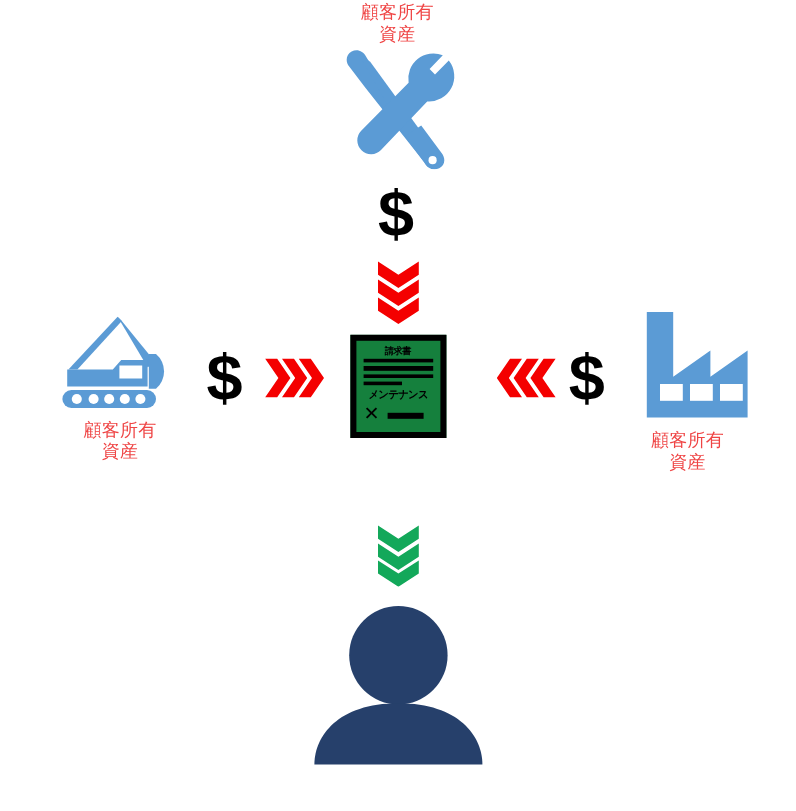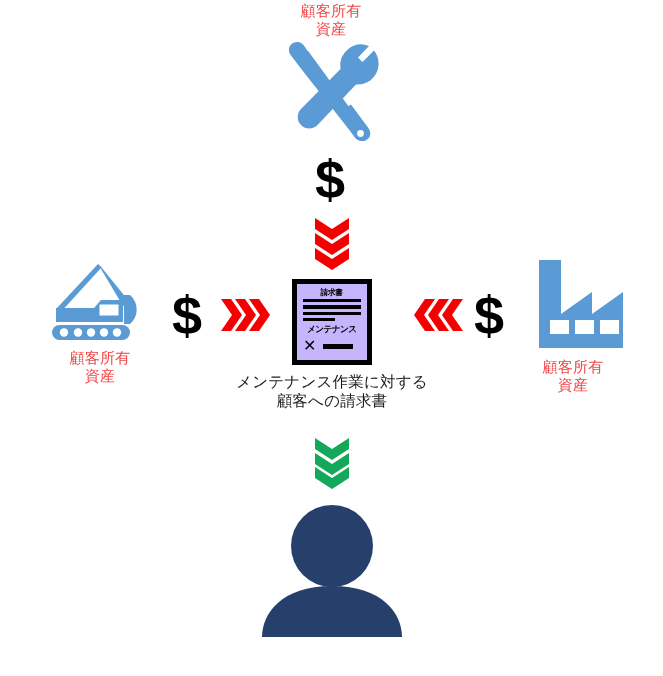--- a/index.html
+++ b/index.html
@@ -71,21 +71,21 @@
 
   
   #invoice-node { left: 232px; top: 279px; width: 200px; }
   #invoice-node .caption { margin-top: 8px; }
 
   .doc {
     width: 80px;
     height: 86px;
     box-sizing: border-box;
     border: 5px solid #000000;
-    background: #c4b5fd;
+    background: #15803d;
     padding: 5px 6px 6px 6px;
     display: flex;
     flex-direction: column;
     align-items: center;
   }
   .doc-title {
     font-size: 8px;
     line-height: 1;
     font-weight: 700;
     color: #000;
@@ -226,22 +226,20 @@
     <div class="doc-bar"></div>
     <div class="doc-bar"></div>
     <div class="doc-bar"></div>
     <div class="doc-bar short"></div>
     <div class="doc-sub">メンテナンス</div>
     <div class="doc-footrow">
       <span class="doc-x">✕</span>
       <span class="doc-footbar"></span>
     </div>
   </div>
-  <div class="caption">メンテナンス作業に対する
-顧客への請求書</div>
 </div>
 
 <span class="chev" style="left:413px; top:297px;">
   <svg width="52" height="36" viewBox="0 0 52 36" aria-hidden="true">
     <g fill="#f40000">
       <path d="M50 2 L39 18 L50 34 L40 34 L29 18 L40 2 Z"></path>
       <path d="M36 2 L25 18 L36 34 L26 34 L15 18 L26 2 Z"></path>
       <path d="M22 2 L11 18 L22 34 L12 34 L1 18 L12 2 Z"></path>
     </g>
   </svg>

